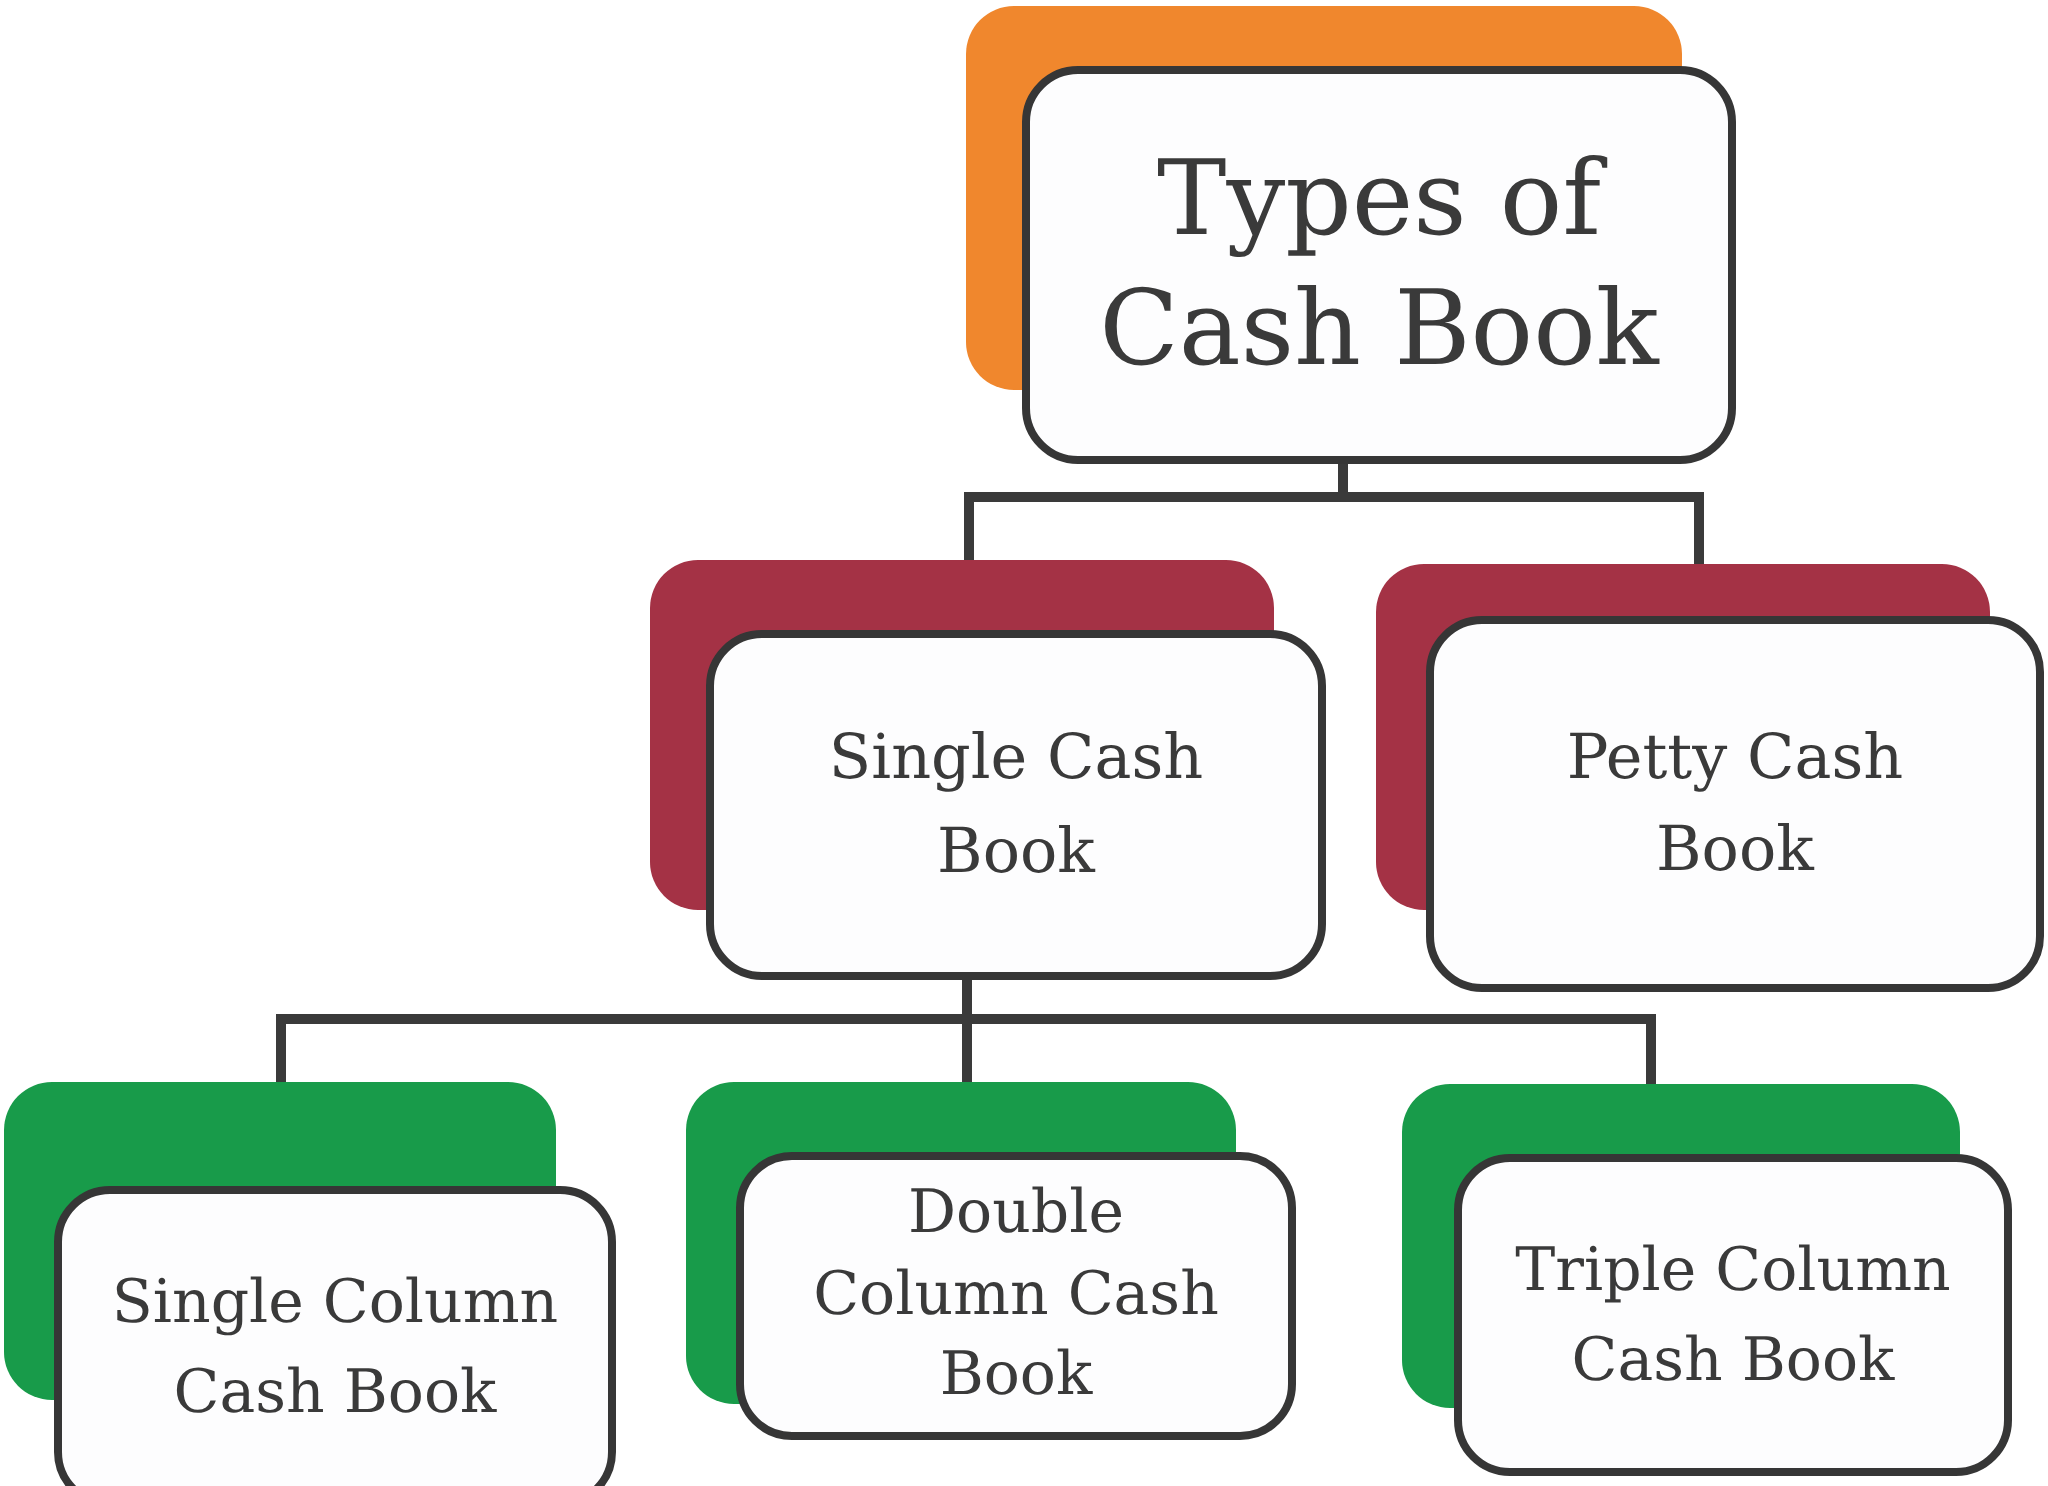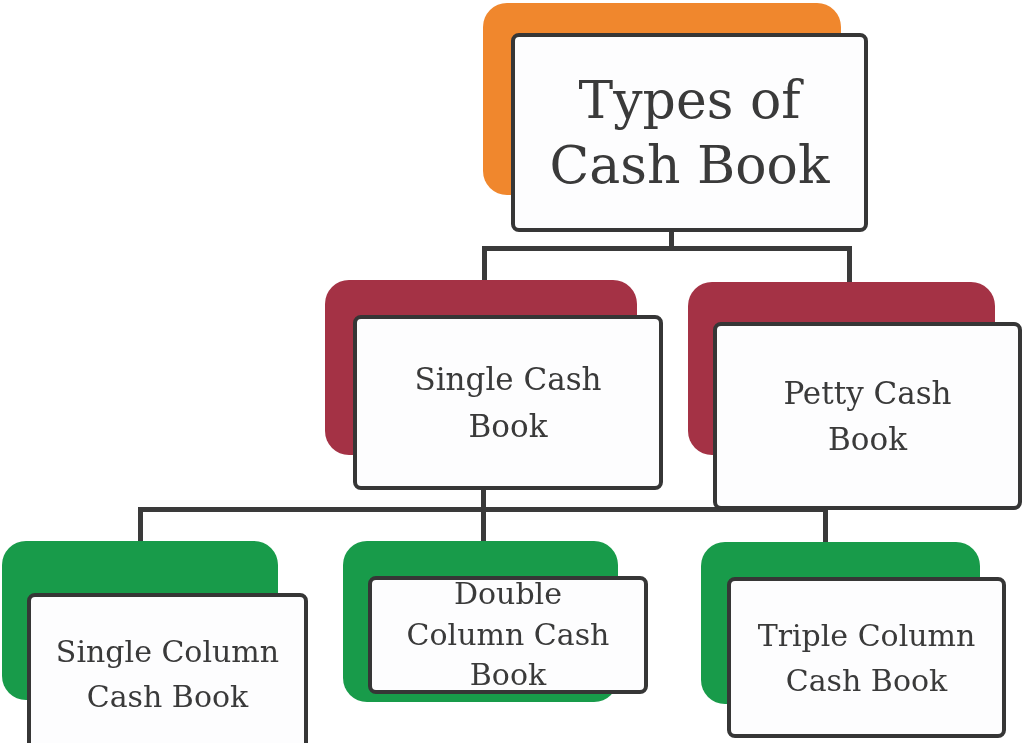--- a/index.html
+++ b/index.html
@@ -30,21 +30,21 @@
     position: absolute;
     left: 0;
     top: 0;
     border-radius: 24px;
     background: #888888; 
   }
   .card {
     position: absolute;
     background: #fdfdfe;
     border: 4px solid #363636;
-    border-radius: 8px;
+    border-radius: 28px;
     box-sizing: border-box;
     display: flex;
     align-items: center;
     justify-content: center;
     text-align: center;
   }
   .label {
     color: #3a3a3a;
     white-space: pre-line;
   }
@@ -52,29 +52,29 @@
   .node-root        { left: 483px; top: 3px;   width: 386px; height: 230px; }
   .node-root .backing { width: 358px; height: 192px; }
   .node-root .card  { left: 28px; top: 30px; width: 357px; height: 199px; }
   .node-root .label { font-size: 52px; line-height: 1.25; }
   
   .node-general     { left: 325px; top: 280px; width: 339px; height: 211px; }
   .node-general .backing { width: 312px; height: 175px; }
   .node-general .card { left: 28px; top: 35px; width: 310px; height: 175px; }
   .node-petty       { left: 688px; top: 282px; width: 335px; height: 212px; }
   .node-petty .backing { width: 307px; height: 173px; }
-  .node-petty .card { left: 25px; top: 40px; width: 309px; height: 188px; text-align: center; }
+  .node-petty .card { left: 25px; top: 26px; width: 309px; height: 188px; text-align: center; }
   .node-general .label, .node-petty .label { font-size: 31px; line-height: 1.5; }
   
   .node-single      { left: 2px;   top: 541px; width: 307px; height: 198px; }
   .node-single .backing { width: 276px; height: 159px; }
   .node-single .card { left: 25px; top: 36px; width: 281px; height: 161px; margin-top: 16px; }
   .node-double      { left: 343px; top: 541px; width: 306px; height: 202px; }
   .node-double .backing { width: 275px; height: 161px; }
-  .node-double .card { left: 25px; top: 35px; width: 280px; height: 118px; }
+  .node-double .card { left: 25px; top: 35px; width: 280px; height: 144px; }
   .node-triple      { left: 687px; top: 542px; width: 306px; height: 197px; margin-left: 14px; }
   .node-triple .backing { width: 279px; height: 162px; }
   .node-triple .card { left: 26px; top: 35px; width: 279px; height: 161px; }
   .node-single .label, .node-double .label, .node-triple .label {
     font-size: 30px;
     line-height: 1.5;
   }
   .node-double .label { line-height: 1.35; }
   
   .l-root-stem    { left: 669px; top: 228px; width: 5px;   height: 23px; }

